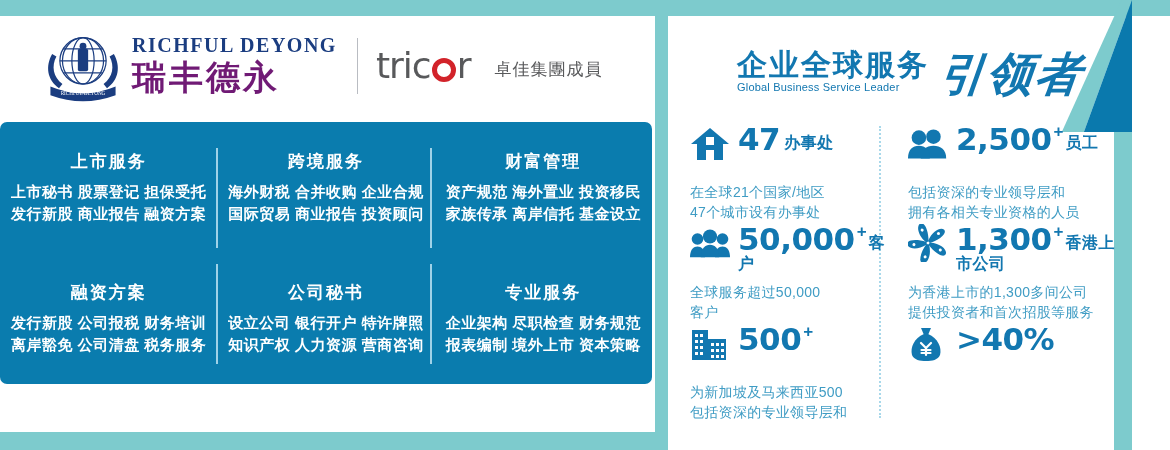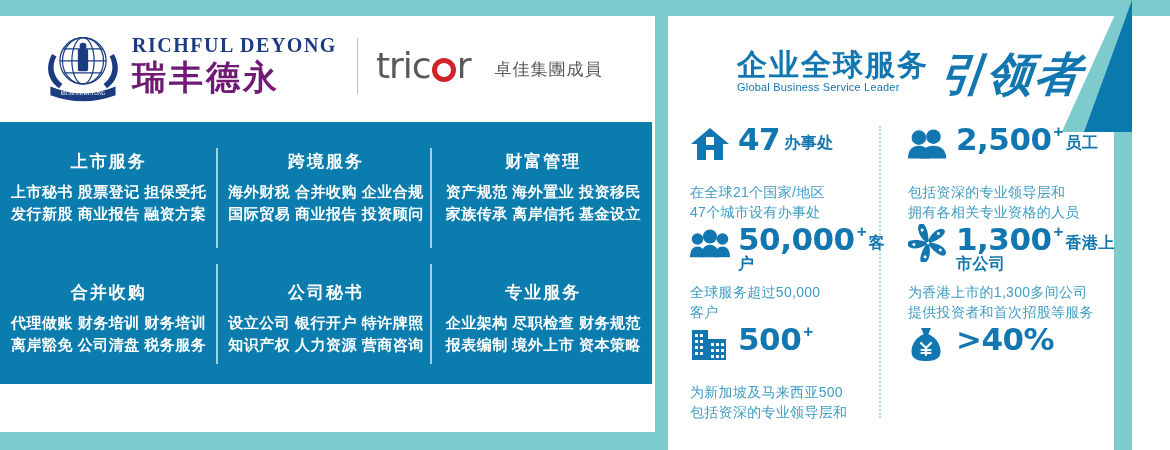--- a/index.html
+++ b/index.html
@@ -34,21 +34,21 @@
   .logo-sep{width:1px;height:56px;background:#b9bcc2;margin:0 18px 0 20px;}
   .tricor-block{display:flex;align-items:flex-end;}
   .tricor{font-size:36px;color:#58595b;letter-spacing:-1px;line-height:1;
     font-family:"DejaVu Sans",sans-serif;font-weight:400;display:flex;align-items:center;}
   .tricor .o{display:inline-block;width:24px;height:24px;border-radius:50%;
     border:5px solid #d2232a;box-sizing:border-box;margin:0 1px;position:relative;top:4px;}
   .tricor-cn{font-size:17px;color:#58595b;margin-left:24px;letter-spacing:1px;
     position:relative;top:-3px;}
 
   
-  .panel{position:absolute;left:0;top:122px;width:652px;height:262px;background:#0a7cae;}
+  .panel{position:absolute;left:0;top:122px;width:652px;height:262px;background:#0a7cae;border-radius:7px;}
   .panel-grid{position:absolute;left:0;top:0;width:652px;height:262px;
     display:grid;grid-template-columns:1fr 1fr 1fr;grid-template-rows:1fr 1fr;}
   .cell{position:relative;display:flex;flex-direction:column;align-items:center;
     justify-content:center;color:#ffffff;}
   .cell-title{font-size:17px;font-weight:bold;letter-spacing:2px;margin-bottom:8px;}
   .cell-line{font-size:15px;font-weight:bold;letter-spacing:0.5px;line-height:1.5;
     white-space:nowrap;}
   .vdiv{position:absolute;width:2px;background:#9fd2e8;}
   .vdiv.a{left:216px;top:148px;height:100px;}
   .vdiv.b{left:216px;top:264px;height:100px;}
@@ -152,22 +152,22 @@
         <div class="cell-line">国际贸易 商业报告 投资顾问</div>
       </div>
 
       <div class="cell">
         <div class="cell-title">财富管理</div>
         <div class="cell-line">资产规范  海外置业  投资移民</div>
         <div class="cell-line">家族传承  离岸信托  基金设立</div>
       </div>
 
       <div class="cell">
-        <div class="cell-title">合并收购</div>
-        <div class="cell-line">代理做账  财务培训  财务培训</div>
+        <div class="cell-title">融资方案</div>
+        <div class="cell-line">发行新股  公司报税  财务培训</div>
         <div class="cell-line">离岸豁免  公司清盘  税务服务</div>
       </div>
 
       <div class="cell">
         <div class="cell-title">公司秘书</div>
         <div class="cell-line">设立公司  银行开户  特许牌照</div>
         <div class="cell-line">知识产权  人力资源  营商咨询</div>
       </div>
 
       <div class="cell">

